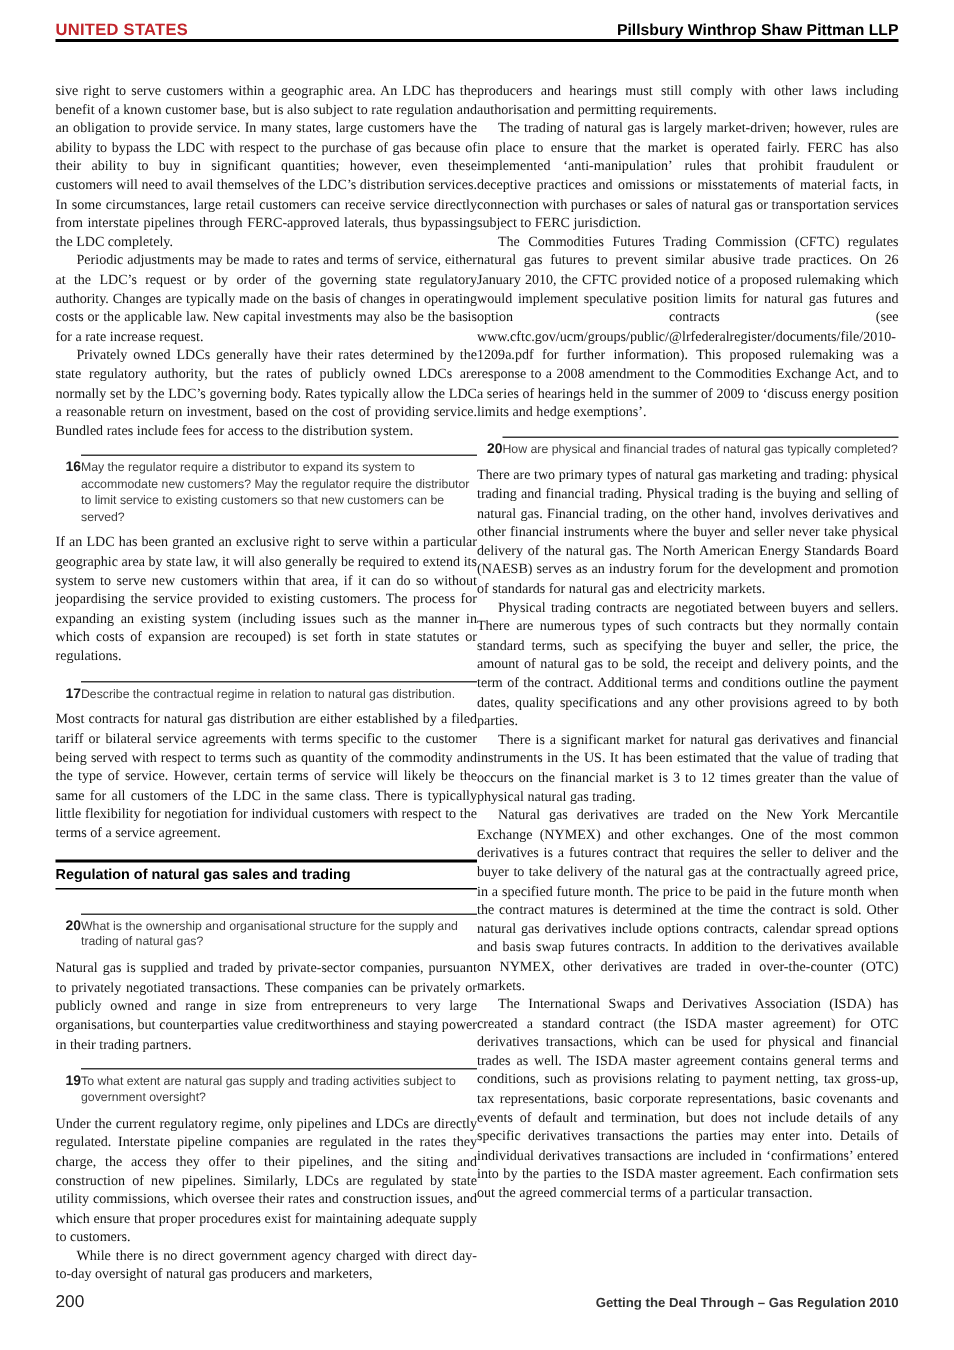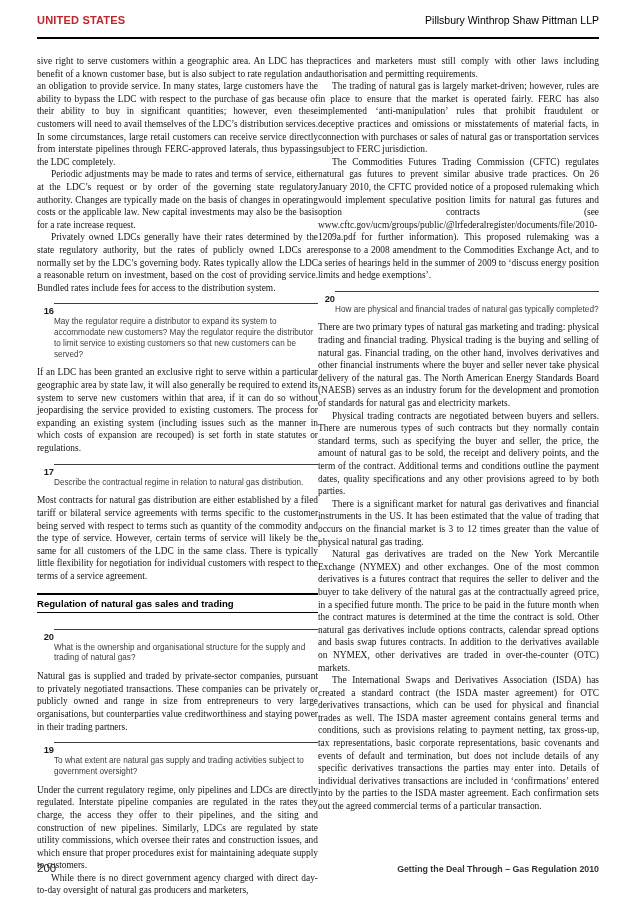--- a/index.html
+++ b/index.html
@@ -14,31 +14,31 @@
     box-sizing: border-box;
   }
   .header {
     position: absolute;
     top: 14px; left: 37px; right: 37px;
     display: flex;
     justify-content: space-between;
     align-items: baseline;
     font-family: "Liberation Sans", sans-serif;
     border-bottom: 2px solid #000;
-    padding-bottom: 11px;
+    padding-bottom: 0;
   }
   .country {
     font-size: 11px;
     font-weight: bold;
     letter-spacing: 0.2px;
     color: #c2242a;
   }
   .firm {
     font-size: 10.5px;
-    font-weight: normal;
+    font-weight: bold;
     color: #000;
   }
   .columns {
     position: absolute;
     top: 55px; left: 37px; right: 37px;
     display: flex;
   }
   .col { flex: 1 1 0; min-width: 0; }
   .body-p {
     margin: 0;
@@ -60,21 +60,21 @@
     flex: 0 0 17px;
     font-size: 9.3px;
     font-weight: bold;
     color: #1a1a1a;
     padding-top: 3px;
     text-align: right;
   }
   .q-text {
     flex: 1;
     border-top: 1px solid #3c3c3c;
-    padding-top: 13px;
+    padding-top: 3px;
     font-size: 8.2px;
     line-height: 10.8px;
     color: #3d3d3d;
     text-align: left;
   }
   .section-heading {
     margin-top: 10px;
     margin-bottom: 16px;
     border-top: 2px solid #000;
     border-bottom: 1px solid #000;
@@ -138,21 +138,21 @@
 
       <div class="question">
         <span class="q-num">19</span>
         <span class="q-text">To what extent are natural gas supply and trading activities subject to government oversight?</span>
       </div>
       <p class="body-p">Under the current regulatory regime, only pipelines and LDCs are directly regulated. Interstate pipeline companies are regulated in the rates they charge, the access they offer to their pipelines, and the siting and construction of new pipelines. Similarly, LDCs are regulated by state utility commissions, which oversee their rates and construction issues, and which ensure that proper procedures exist for maintaining adequate supply to customers.</p>
       <p class="body-p indent">While there is no direct government agency charged with direct day-to-day oversight of natural gas producers and marketers,</p>
     </div>
 
     <div class="col">
-      <p class="body-p">practices and marketers must still comply with other laws including authorisation and permitting requirements.</p>
+      <p class="body-p">producers and hearings must still comply with other laws including authorisation and permitting requirements.</p>
       <p class="body-p indent">The trading of natural gas is largely market-driven; however, rules are in place to ensure that the market is operated fairly. FERC has also implemented ‘anti-manipulation’ rules that prohibit fraudulent or deceptive practices and omissions or misstatements of material facts, in connection with purchases or sales of natural gas or transportation services subject to FERC jurisdiction.</p>
       <p class="body-p indent">The Commodities Futures Trading Commission (CFTC) regulates natural gas futures to prevent similar abusive trade practices. On 26 January 2010, the CFTC provided notice of a proposed rulemaking which would implement speculative position limits for natural gas futures and option contracts (see www.cftc.gov/ucm/groups/public/@lrfederalregister/documents/file/2010-1209a.pdf for further information). This proposed rulemaking was a response to a 2008 amendment to the Commodities Exchange Act, and to a series of hearings held in the summer of 2009 to ‘discuss energy position limits and hedge exemptions’.</p>
 
       <div class="question">
         <span class="q-num">20</span>
         <span class="q-text">How are physical and financial trades of natural gas typically completed?</span>
       </div>
       <p class="body-p">There are two primary types of natural gas marketing and trading: physical trading and financial trading. Physical trading is the buying and selling of natural gas. Financial trading, on the other hand, involves derivatives and other financial instruments where the buyer and seller never take physical delivery of the natural gas. The North American Energy Standards Board (NAESB) serves as an industry forum for the development and promotion of standards for natural gas and electricity markets.</p>
       <p class="body-p indent">Physical trading contracts are negotiated between buyers and sellers. There are numerous types of such contracts but they normally contain standard terms, such as specifying the buyer and seller, the price, the amount of natural gas to be sold, the receipt and delivery points, and the term of the contract. Additional terms and conditions outline the payment dates, quality specifications and any other provisions agreed to by both parties.</p>
       <p class="body-p indent">There is a significant market for natural gas derivatives and financial instruments in the US. It has been estimated that the value of trading that occurs on the financial market is 3 to 12 times greater than the value of physical natural gas trading.</p>

